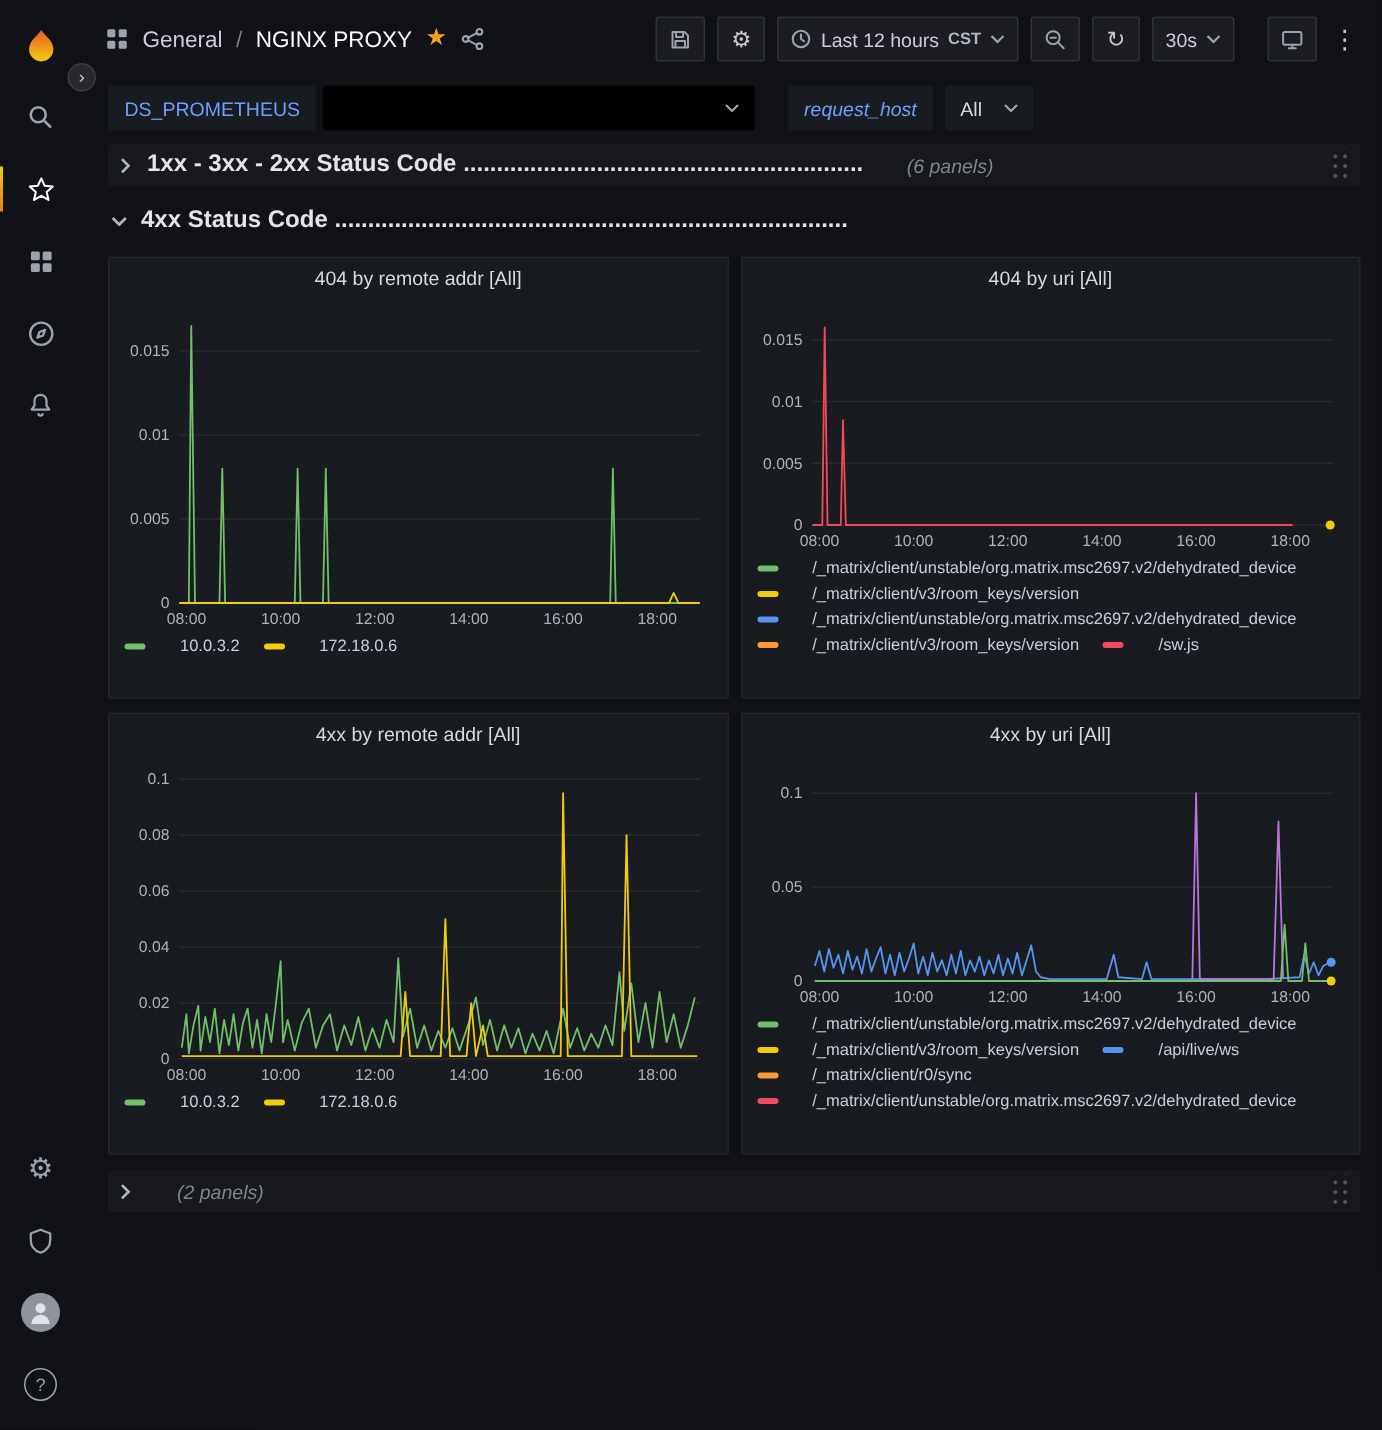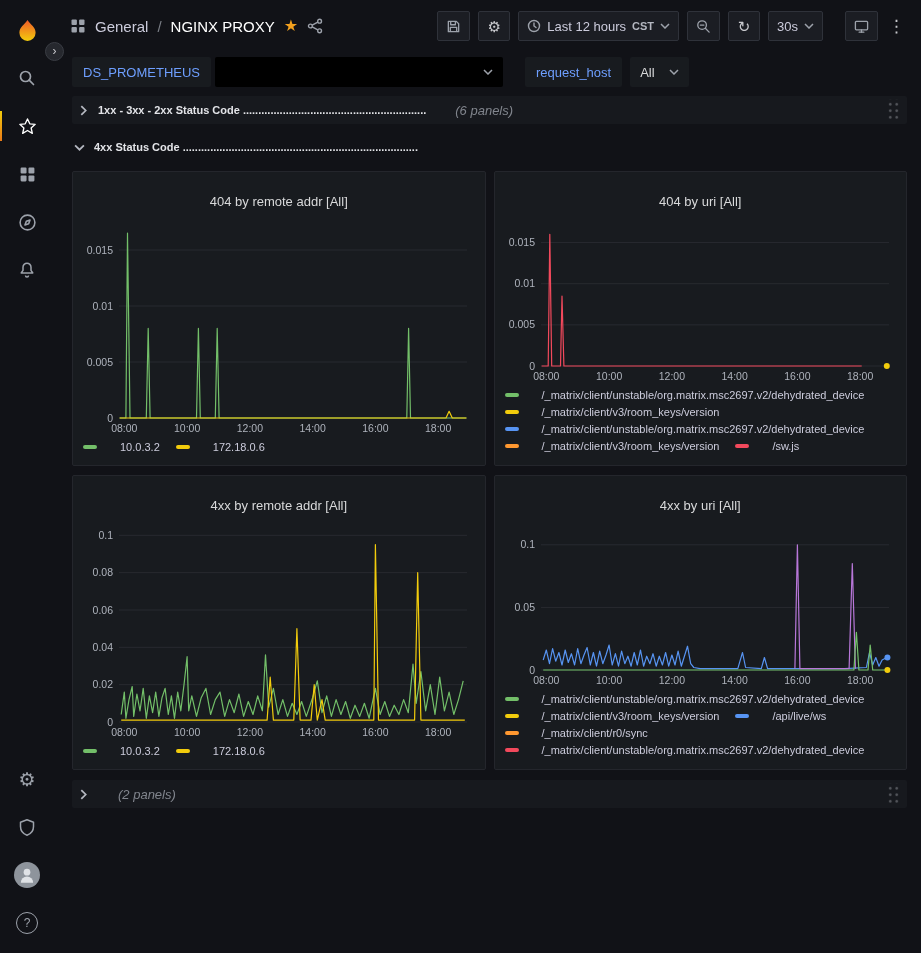--- a/index.html
+++ b/index.html
@@ -45,39 +45,39 @@
   .chev.right svg{transform:rotate(-90deg);}
 
   
   .varbar{position:absolute;left:54px;top:52px;right:0;height:40px;display:flex;align-items:center;
     padding:0 14px 0 18px;box-sizing:border-box;}
   .var-label{height:30px;display:flex;align-items:center;padding:0 11px;background:#181b1f;color:#6e9fff;
     border-radius:2px;cursor:pointer;white-space:nowrap;}
   .var-value{height:30px;display:flex;align-items:center;gap:14px;padding:0 10px;background:#181b1f;
     color:#d8d9da;border-radius:2px;cursor:pointer;}
   .var-value.redacted{width:268px;background:#000000;justify-content:flex-end;margin-left:4px;}
-  .ml-lg{margin-left:22px;}
+  .ml-lg{margin-left:22px;font-style:italic;}
   .ml-sm{margin-left:8px;}
 
   
   .content{position:absolute;left:54px;top:92px;right:0;bottom:0;padding:4px 14px 0 18px;box-sizing:border-box;}
   .row-head{height:28px;display:flex;align-items:center;gap:9px;padding:0 8px 0 6px;cursor:pointer;
     border-radius:2px;}
   .row-head.collapsed{background:#17191e;margin-bottom:9px;}
   .row-head.expanded{margin:7px 0 10px;padding-left:2px;}
-  .row-title{font-weight:bold;font-size:11px;color:#e3e4e8;white-space:nowrap;overflow:hidden;}
+  .row-title{font-weight:bold;font-size:16px;color:#e3e4e8;white-space:nowrap;overflow:hidden;}
   .row-count{font-style:italic;color:#81858d;font-size:13px;margin-left:20px;white-space:nowrap;}
   .drag-dots{margin-left:auto;width:13px;height:22px;flex:0 0 auto;cursor:grab;
     background-image:radial-gradient(circle,#53565c 1.2px,transparent 1.4px);
     background-size:6.5px 6.5px;background-position:1px 2px;}
 
   
   .panels{display:grid;grid-template-columns:1fr 1fr;gap:9px 8px;margin-bottom:10px;}
   .panel{height:295px;background:#181b1f;border:1px solid #24262c;border-radius:2px;display:flex;
-    flex-direction:column;padding:16px 8px 6px;box-sizing:border-box;overflow:hidden;}
+    flex-direction:column;padding:0 8px 6px;box-sizing:border-box;overflow:hidden;}
   .panel-title{height:26px;flex:0 0 auto;display:flex;align-items:center;justify-content:center;
     font-size:13px;font-weight:500;color:#d8d9da;cursor:pointer;}
   .chart{flex:0 0 auto;}
   .chart svg{display:block;}
   .legend{flex:0 0 auto;display:flex;flex-wrap:wrap;column-gap:16px;row-gap:5px;padding:5px 2px 0;
     font-size:11px;color:#ccccdc;overflow:hidden;}
   .legend .li{display:inline-flex;align-items:center;white-space:nowrap;cursor:pointer;gap:17px;}
   .legend .sw{display:inline-block;width:14px;height:4px;border-radius:2px;margin-right:6px;flex:0 0 auto;}
 </style>
 </head>

